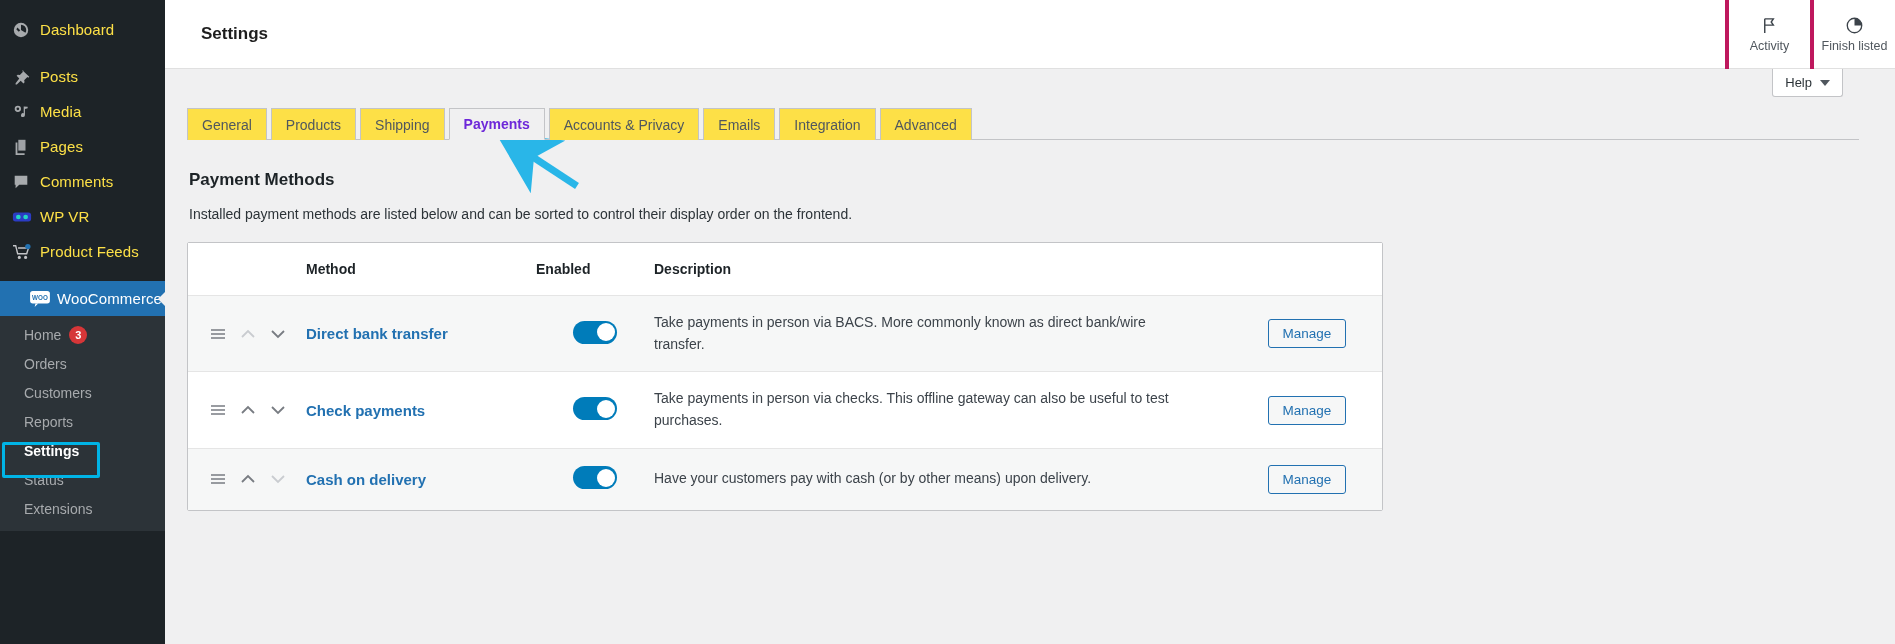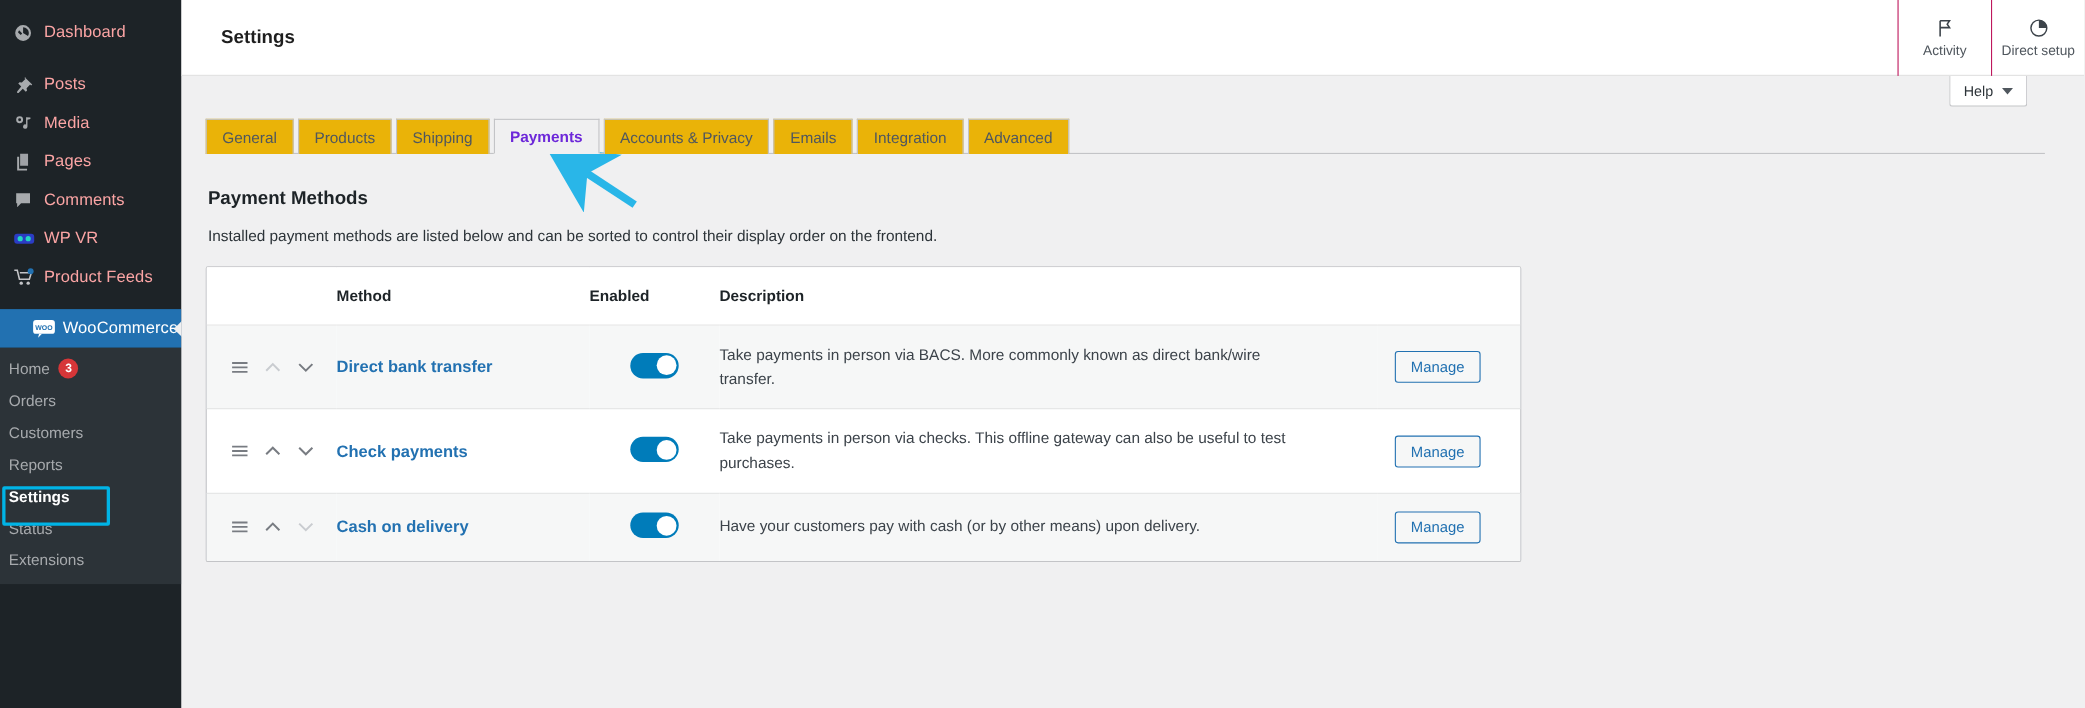--- a/index.html
+++ b/index.html
@@ -18,21 +18,21 @@
     color: #c3c4c7;
     height: 644px;
     position: relative;
     overflow: hidden;
   }
   .wp-item {
     display: flex; align-items: center;
     height: 35px;
     padding-left: 12px;
     font-size: 15px;
-    color: #fca5a5;
+    color: #fde047;
     letter-spacing: .1px;
   }
   .wp-item .ico {
     width: 26px; flex: 0 0 26px;
     display: flex; align-items: center; justify-content: flex-start;
     color: #a7aaad;
   }
   .wp-item .lbl { margin-left: 2px; }
   .wp-gap { height: 12px; }
 
@@ -48,21 +48,21 @@
     position: absolute; right: -1px; top: 50%;
     transform: translateY(-50%);
     border-style: solid;
     border-width: 8px 8px 8px 0;
     border-color: transparent #f0f0f1 transparent transparent;
   }
   .submenu { background: #2c3338; padding: 4px 0 8px 0; }
   .sub-item {
     display: flex; align-items: center;
     height: 29px;
-    padding-left: 8px;
+    padding-left: 24px;
     font-size: 14px;
     color: #a7aaad;
     position: relative;
   }
   .sub-item.sel { color: #fff; font-weight: bold; }
   .badge {
     display: inline-flex; align-items: center; justify-content: center;
     min-width: 18px; height: 18px;
     border-radius: 9px;
     background: #d63638; color: #fff;
@@ -85,21 +85,21 @@
     padding: 0 0 0 36px;
     border-bottom: 1px solid #e0e0e0;
   }
   .topbar-title { font-size: 17px; font-weight: bold; color: #1e1e1e; }
   .topbar-right { display: flex; align-items: stretch; height: 69px; }
   .tb-btn {
     width: 85px;
     display: flex; flex-direction: column; align-items: center; justify-content: center;
     gap: 4px;
     color: #50575e; font-size: 12.5px;
-    border-left: 1px solid #be185d;
+    border-left: 4px solid #be185d;
   }
   .tb-btn svg { display: block; }
 
   .helpbar {
     position: absolute; top: 69px; right: 0;
     display: flex; justify-content: flex-end;
     width: 100%;
     height: 30px;
   }
   .help-tab {
@@ -128,21 +128,21 @@
     padding-left: 0;
     margin-bottom: 0;
     position: relative; z-index: 2;
   }
   .tab {
     height: 32px;
     padding: 0 14px;
     display: flex; align-items: center;
     font-size: 14px;
     color: #50575e;
-    background: #eab308;
+    background: #fde047;
     border: 1px solid #c3c4c7;
     border-bottom: none;
     margin-right: 4px;
     position: relative;
     top: 1px;
   }
   .tab.active {
     background: #f0f0f1;
     color: #6d28d9; font-weight: bold;
     border-bottom: 1px solid #f0f0f1;
@@ -357,21 +357,21 @@
           </span>
           <span>Activity</span>
         </div>
         <div class="tb-btn">
           <span>
             <svg width="19" height="19" viewBox="0 0 20 20">
                 <circle cx="10" cy="10" r="7.6" fill="none" stroke="#3c434a" stroke-width="1.4"></circle>
                 <path d="M10 10 V2.4 A7.6 7.6 0 0117.6 10 Z" fill="#3c434a"></path>
               </svg>
           </span>
-          <span>Direct setup</span>
+          <span>Finish listed</span>
         </div>
       </div>
     </div>
 
     <div class="helpbar">
       <div class="help-tab">
         <span>Help</span>
         <span class="caret-down"></span>
       </div>
     </div>

